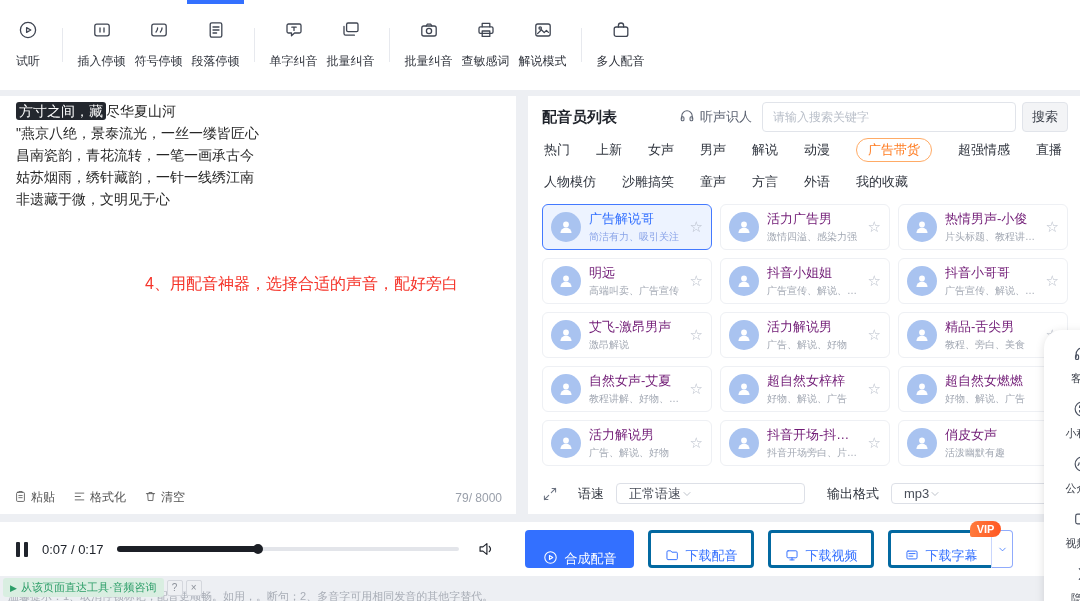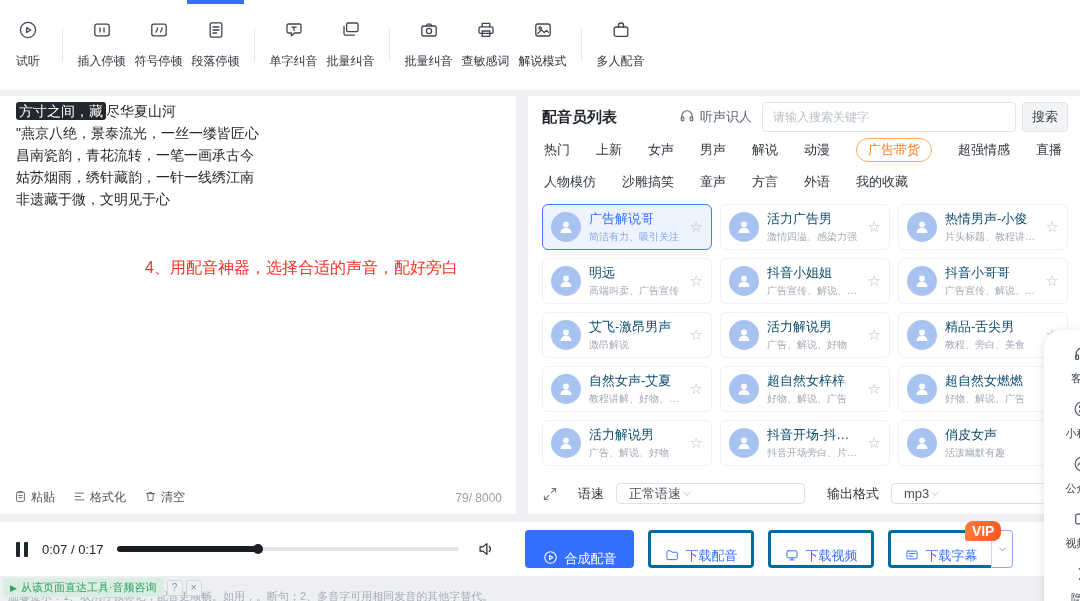--- a/index.html
+++ b/index.html
@@ -16,21 +16,21 @@
   .tb-label{font-size:12px;color:#2e323b;white-space:nowrap;}
   .tb-divider{width:1px;height:34px;background:#e7e9ee;margin:0 10px;}
   svg.ic path,svg.ic rect,svg.ic circle,svg.ic polygon{stroke:currentColor;fill:none;stroke-width:1.3;stroke-linecap:round;stroke-linejoin:round;}
   svg.icw path,svg.icw rect,svg.icw circle{stroke:#fff;fill:none;stroke-width:1.4;stroke-linecap:round;stroke-linejoin:round;}
   svg.icb path,svg.icb rect,svg.icb circle{stroke:#3370ff;fill:none;stroke-width:1.4;stroke-linecap:round;stroke-linejoin:round;}
 
   
   .editor{position:absolute;top:96px;left:0;width:516px;height:418px;background:#fff;box-sizing:border-box;padding:4px 16px;}
   .ed-line{font-size:14px;line-height:22px;color:#262626;white-space:nowrap;}
   .hl{background:#23272e;color:#fff;border-radius:3px;padding:1px 3px;}
-  .annotation{position:absolute;left:145px;top:162px;font-size:16px;color:#f5342a;white-space:nowrap;}
+  .annotation{position:absolute;left:145px;top:178px;font-size:16px;color:#f5342a;white-space:nowrap;}
   .ed-footer{position:absolute;left:14px;right:14px;bottom:8px;display:flex;align-items:center;gap:18px;font-size:12px;color:#555;}
   .ed-act{display:flex;align-items:center;gap:4px;cursor:pointer;color:#555;}
   .ed-count{margin-left:auto;color:#9aa0ab;}
 
   
   .vpanel{position:absolute;top:96px;left:528px;width:552px;height:418px;background:#fff;box-sizing:border-box;}
   .vp-header{display:flex;align-items:center;padding:6px 12px 0 14px;}
   .vp-title{font-size:15px;font-weight:700;color:#1f232b;}
   .vp-listen{display:flex;align-items:center;gap:5px;font-size:13px;color:#5a6170;margin-left:auto;cursor:pointer;}
   .vp-search{width:254px;height:30px;border:1px solid #e1e4ea;border-radius:4px;padding:0 10px;font-size:12px;color:#333;box-sizing:border-box;margin-left:10px;outline:none;}
@@ -39,21 +39,21 @@
   .tagrow{display:flex;align-items:center;gap:26px;padding:0 12px 0 16px;font-size:13px;color:#2e333d;}
   .tagrow.r1{margin-top:6px;}
   .tagrow.r2{margin-top:8px;}
   .tag{cursor:pointer;white-space:nowrap;padding:3px 0;}
   .tag.selected{color:#ff7c21;border:1px solid #ffab66;border-radius:13px;padding:2px 11px;}
   .vgrid{display:grid;grid-template-columns:repeat(3,1fr);gap:8px;padding:10px 12px 0 14px;}
   .vcard{display:flex;align-items:center;height:46px;padding:0 8px;border:1px solid #eef0f4;border-radius:6px;background:#fff;cursor:pointer;box-sizing:border-box;min-width:0;}
   .vcard.selected{background:#edf3ff;border-color:#4379ff;}
   .avatar{width:30px;height:30px;border-radius:50%;background:#a9c3f0;flex:none;display:flex;align-items:center;justify-content:center;}
   .vmeta{display:flex;flex-direction:column;margin-left:8px;min-width:0;flex:1;}
-  .vname{font-size:13px;color:#0c4a6e;white-space:nowrap;overflow:hidden;text-overflow:ellipsis;}
+  .vname{font-size:13px;color:#701a75;white-space:nowrap;overflow:hidden;text-overflow:ellipsis;}
   .vcard.selected .vname{color:#3370ff;}
   .vdesc{font-size:10px;color:#a2a8b3;margin-top:2px;white-space:nowrap;overflow:hidden;text-overflow:ellipsis;}
   .vcard.selected .vdesc{color:#8aa4e8;}
   .star{font-size:15px;color:#b7bdc9;margin-left:6px;flex:none;cursor:pointer;}
   .vp-foot{position:absolute;left:14px;right:12px;bottom:10px;display:flex;align-items:center;}
   .expand{color:#6b7280;cursor:pointer;display:flex;}
   .sel-label{font-size:13px;color:#2e333d;margin-left:20px;white-space:nowrap;}
   .sel-label.fmt-label{margin-left:22px;}
   .select{height:21px;border:1px solid #dde0e7;border-radius:4px;display:flex;align-items:center;justify-content:flex-start;padding:0 12px;font-size:13px;color:#4a4f5a;box-sizing:border-box;cursor:pointer;}
   .select.speed{width:190px;margin-left:12px;}
@@ -68,21 +68,21 @@
   .ptrack{position:relative;width:342px;height:4px;background:#e3e5ea;border-radius:2px;margin-left:14px;cursor:pointer;}
   .pfill{position:absolute;left:0;top:-1px;height:6px;background:#1c1f26;border-radius:3px;}
   .phandle{position:absolute;top:-3px;width:10px;height:10px;background:#1c1f26;border-radius:50%;transform:translateX(-5px);}
   .vol{margin-left:18px;color:#20242c;cursor:pointer;display:flex;}
   .btn{height:38px;border-radius:4px;display:flex;align-items:flex-end;gap:6px;font-size:13px;cursor:pointer;box-sizing:border-box;white-space:nowrap;}
   .btn.primary{background:#3370ff;color:#fff;border:none;padding:0 18px;margin-left:30px;}
   .btn.ghost{background:#fff;color:#3370ff;border:3px solid #0369a1;padding:0 14px;margin-left:14px;}
   .subtitle-group{position:relative;display:flex;margin-left:14px;}
   .subtitle-group .btn.ghost{margin-left:0;border-radius:4px 0 0 4px;border-right:none;}
   .subtitle-chev{width:22px;border:1px solid #90abfc;border-left:1px solid #c9d6fd;border-radius:0 4px 4px 0;display:flex;align-items:center;justify-content:center;color:#3370ff;cursor:pointer;background:#fff;box-sizing:border-box;}
-  .vip{position:absolute;top:-9px;right:12px;background:linear-gradient(90deg,#ff7b3d,#ff5722);color:#fff;font-size:14px;font-weight:700;padding:2px 7px;border-radius:8px 8px 8px 2px;z-index:3;}
+  .vip{position:absolute;top:-9px;right:12px;background:linear-gradient(90deg,#ff7b3d,#ff5722);color:#fff;font-size:11px;font-weight:700;padding:2px 7px;border-radius:8px 8px 8px 2px;z-index:3;}
 
   
   .bstrip{position:absolute;top:576px;left:0;width:100%;height:25px;}
   .tip{position:absolute;left:8px;top:13px;font-size:11px;color:#a8adb6;white-space:nowrap;}
   .promo{position:absolute;left:3px;top:2px;display:flex;align-items:center;gap:3px;z-index:2;}
   .promo-tag{display:flex;align-items:center;gap:4px;background:#d9eee1;color:#2d9e68;font-size:11px;padding:2px 7px;border-radius:3px;cursor:pointer;white-space:nowrap;}
   .mini-sq{width:14px;height:14px;background:#eef0f3;border:1px solid #d4d7dd;border-radius:2px;font-size:10px;color:#8b9099;display:flex;align-items:center;justify-content:center;cursor:pointer;}
 
   
   .fside{position:absolute;top:330px;left:1044px;width:76px;background:#fff;border-radius:18px 0 0 18px;box-shadow:0 2px 10px rgba(0,0,0,.13);padding:8px 0;z-index:20;box-sizing:border-box;}

